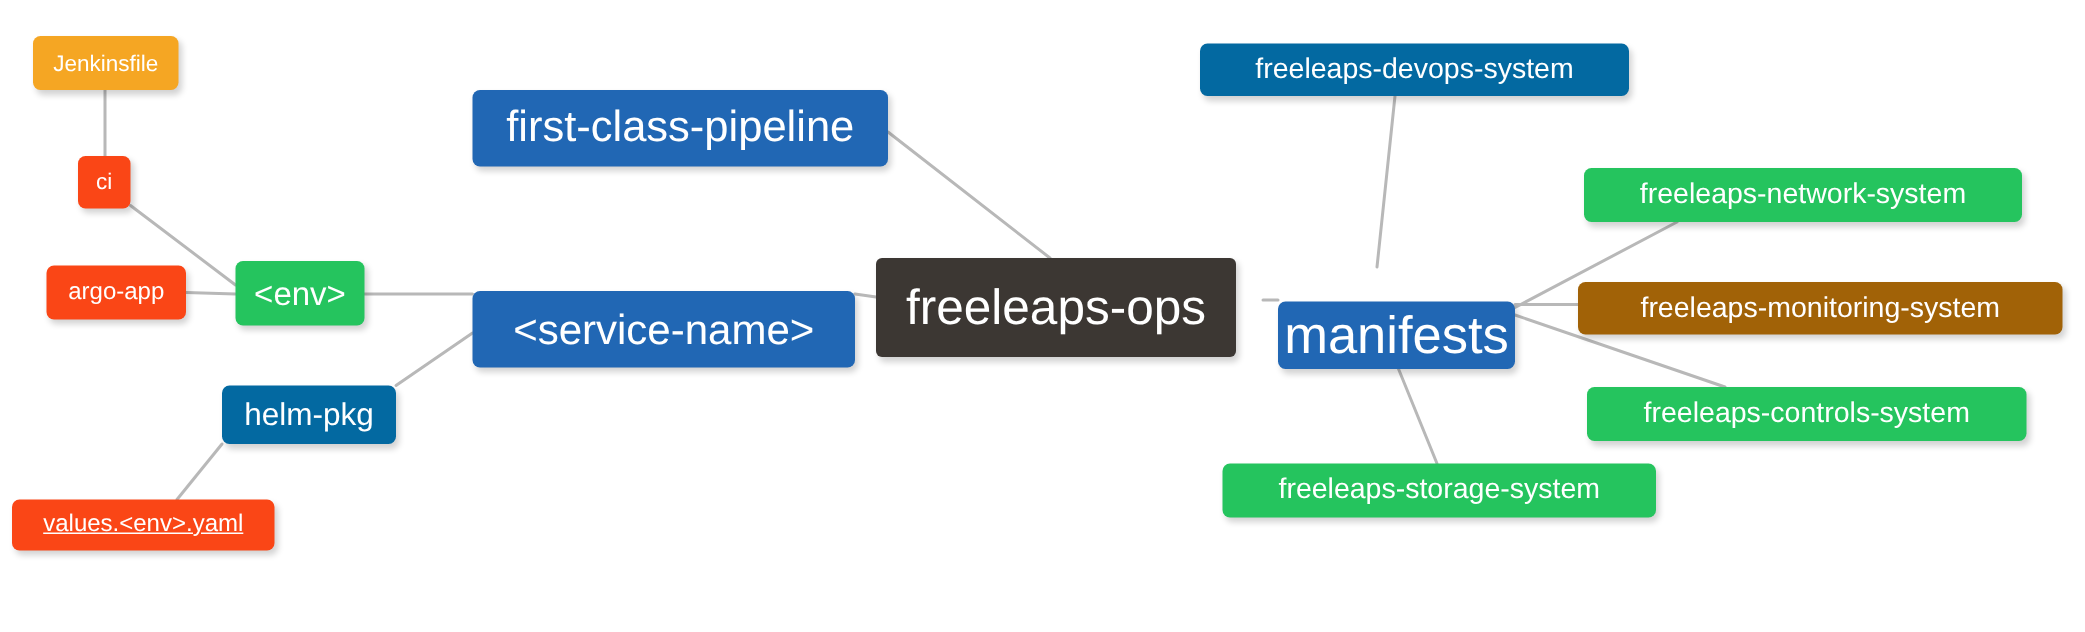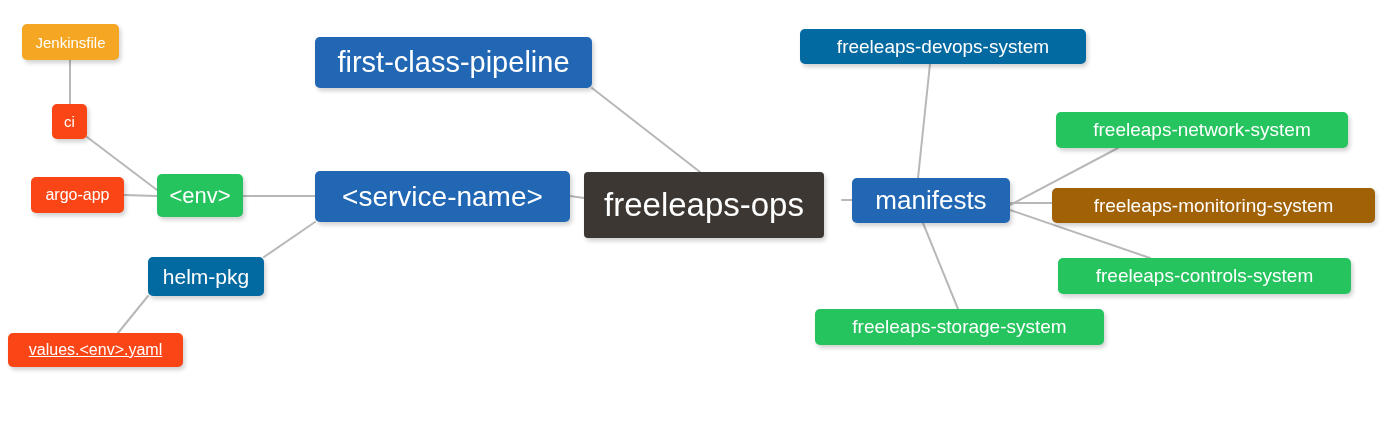--- a/index.html
+++ b/index.html
@@ -38,20 +38,21 @@
     letter-spacing: 0px;
     z-index: 2;
   }
   .node-root {
     background: #3c3733;
     font-size: 33px;
     border-radius: 4px;
   }
   .node-blue {
     background: #2167b4;
+    margin-top: 23px;
   }
   .node-green {
     background: #25c45e;
   }
   .node-orange {
     background: #f5a623;
   }
   .node-red {
     background: #fa4616;
   }
@@ -79,20 +80,20 @@
   <div id="node-layer">
       <div class="node node-orange" style="left: 22px; top: 24px; width: 97px; height: 36px; font-size: 15px; background: rgb(245, 166, 35);">Jenkinsfile</div>
       <div class="node node-red" style="left: 52px; top: 104px; width: 35px; height: 35px; font-size: 15px; background: rgb(250, 70, 22);">ci</div>
       <div class="node node-red" style="left: 31px; top: 177px; width: 93px; height: 36px; font-size: 16px; background: rgb(250, 70, 22);">argo-app</div>
       <div class="node node-green" style="left: 157px; top: 174px; width: 86px; height: 43px; font-size: 22px; background: rgb(37, 196, 94);">&lt;env&gt;</div>
       <div class="node node-green" style="left: 148px; top: 257px; width: 116px; height: 39px; font-size: 21px; background: #0369a1;">helm-pkg</div>
       <div class="node node-red" style="left: 8px; top: 333px; width: 175px; height: 34px; font-size: 16px; background: rgb(250, 70, 22); text-decoration: underline;">values.&lt;env&gt;.yaml</div>
       <div class="node node-blue" style="left: 315px; top: 37px; width: 277px; height: 51px; font-size: 29px; background: rgb(33, 103, 180);">first-class-pipeline</div>
       <div class="node node-blue" style="left: 315px; top: 171px; width: 255px; height: 51px; font-size: 28px; background: rgb(33, 103, 180);">&lt;service-name&gt;</div>
       <div class="node node-root" style="left: 584px; top: 172px; width: 240px; height: 66px; font-size: 33px; background: rgb(60, 55, 51);">freeleaps-ops</div>
-      <div class="node node-blue" style="left: 852px; top: 178px; width: 158px; height: 45px; font-size: 26px; background: rgb(33, 103, 180);">manifests</div>
+      <div class="node node-blue" style="left: 852px; top: 178px; width: 158px; height: 45px; font-size: 35px; background: rgb(33, 103, 180);">manifests</div>
       <div class="node node-green" style="left: 800px; top: 29px; width: 286px; height: 35px; font-size: 19px; background: #0369a1;">freeleaps-devops-system</div>
       <div class="node node-green" style="left: 1056px; top: 112px; width: 292px; height: 36px; font-size: 19px; background: rgb(37, 196, 94);">freeleaps-network-system</div>
       <div class="node node-green" style="left: 1052px; top: 188px; width: 323px; height: 35px; font-size: 19px; background: #a16207;">freeleaps-monitoring-system</div>
       <div class="node node-green" style="left: 1058px; top: 258px; width: 293px; height: 36px; font-size: 19px; background: rgb(37, 196, 94);">freeleaps-controls-system</div>
       <div class="node node-green" style="left: 815px; top: 309px; width: 289px; height: 36px; font-size: 19px; background: rgb(37, 196, 94);">freeleaps-storage-system</div>
     </div>
 </div>
 
 </body></html>

